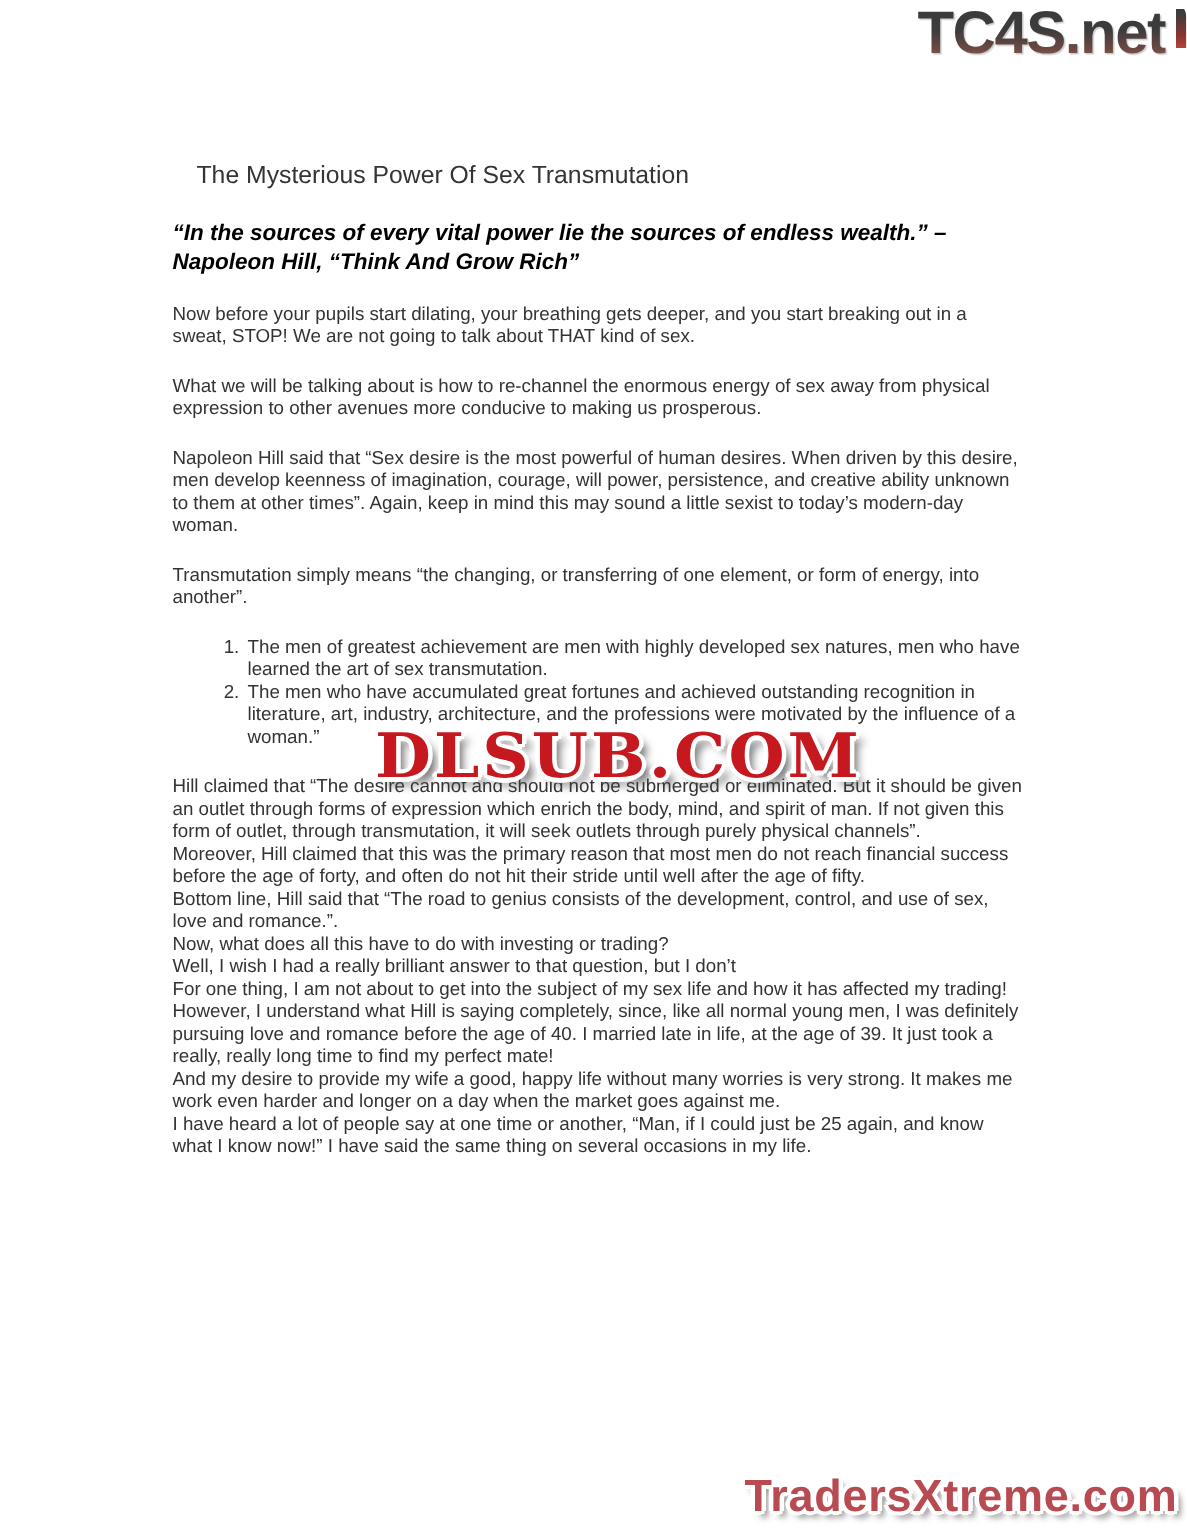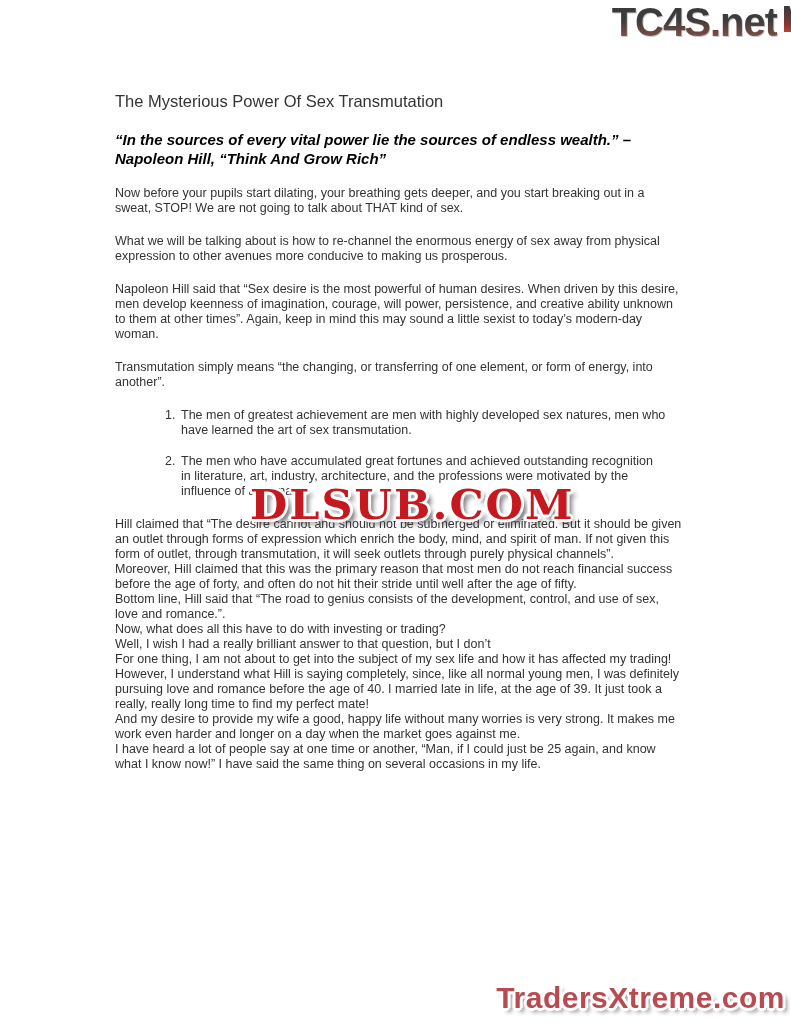--- a/index.html
+++ b/index.html
@@ -29,35 +29,35 @@
 
   
   .content {
     position:absolute; left:115px; top:0;
     width:567px;
     padding-top:92px;
     color:#333333;
     font-size:12.5px; line-height:15px;
   }
   .title {
-    margin:0;
+    margin:16px;
     font-size:16.5px; font-weight:400; line-height:18px;
     color:#343434;
   }
   .quote {
     margin:21px 0 0 0;
     font-size:15px; font-weight:bold; font-style:italic;
     line-height:18.5px; color:#000000;
   }
   .para { margin:18px 0 0 0; }
   ol.facts {
     margin:18px 0 0 0;
     padding-left:48px;
   }
-  ol.facts li { margin:16px; padding-left:2px; }
+  ol.facts li { margin:0; padding-left:2px; }
   .body-block { margin-top:18px; }
   .body-block p { margin:0; }
 
   
   .watermark {
     position:absolute; left:250px; top:484px;
     font-family:"DejaVu Serif", serif;
     font-weight:bold; font-size:43px; line-height:1;
     letter-spacing:2px;
     color:#c6191f;

